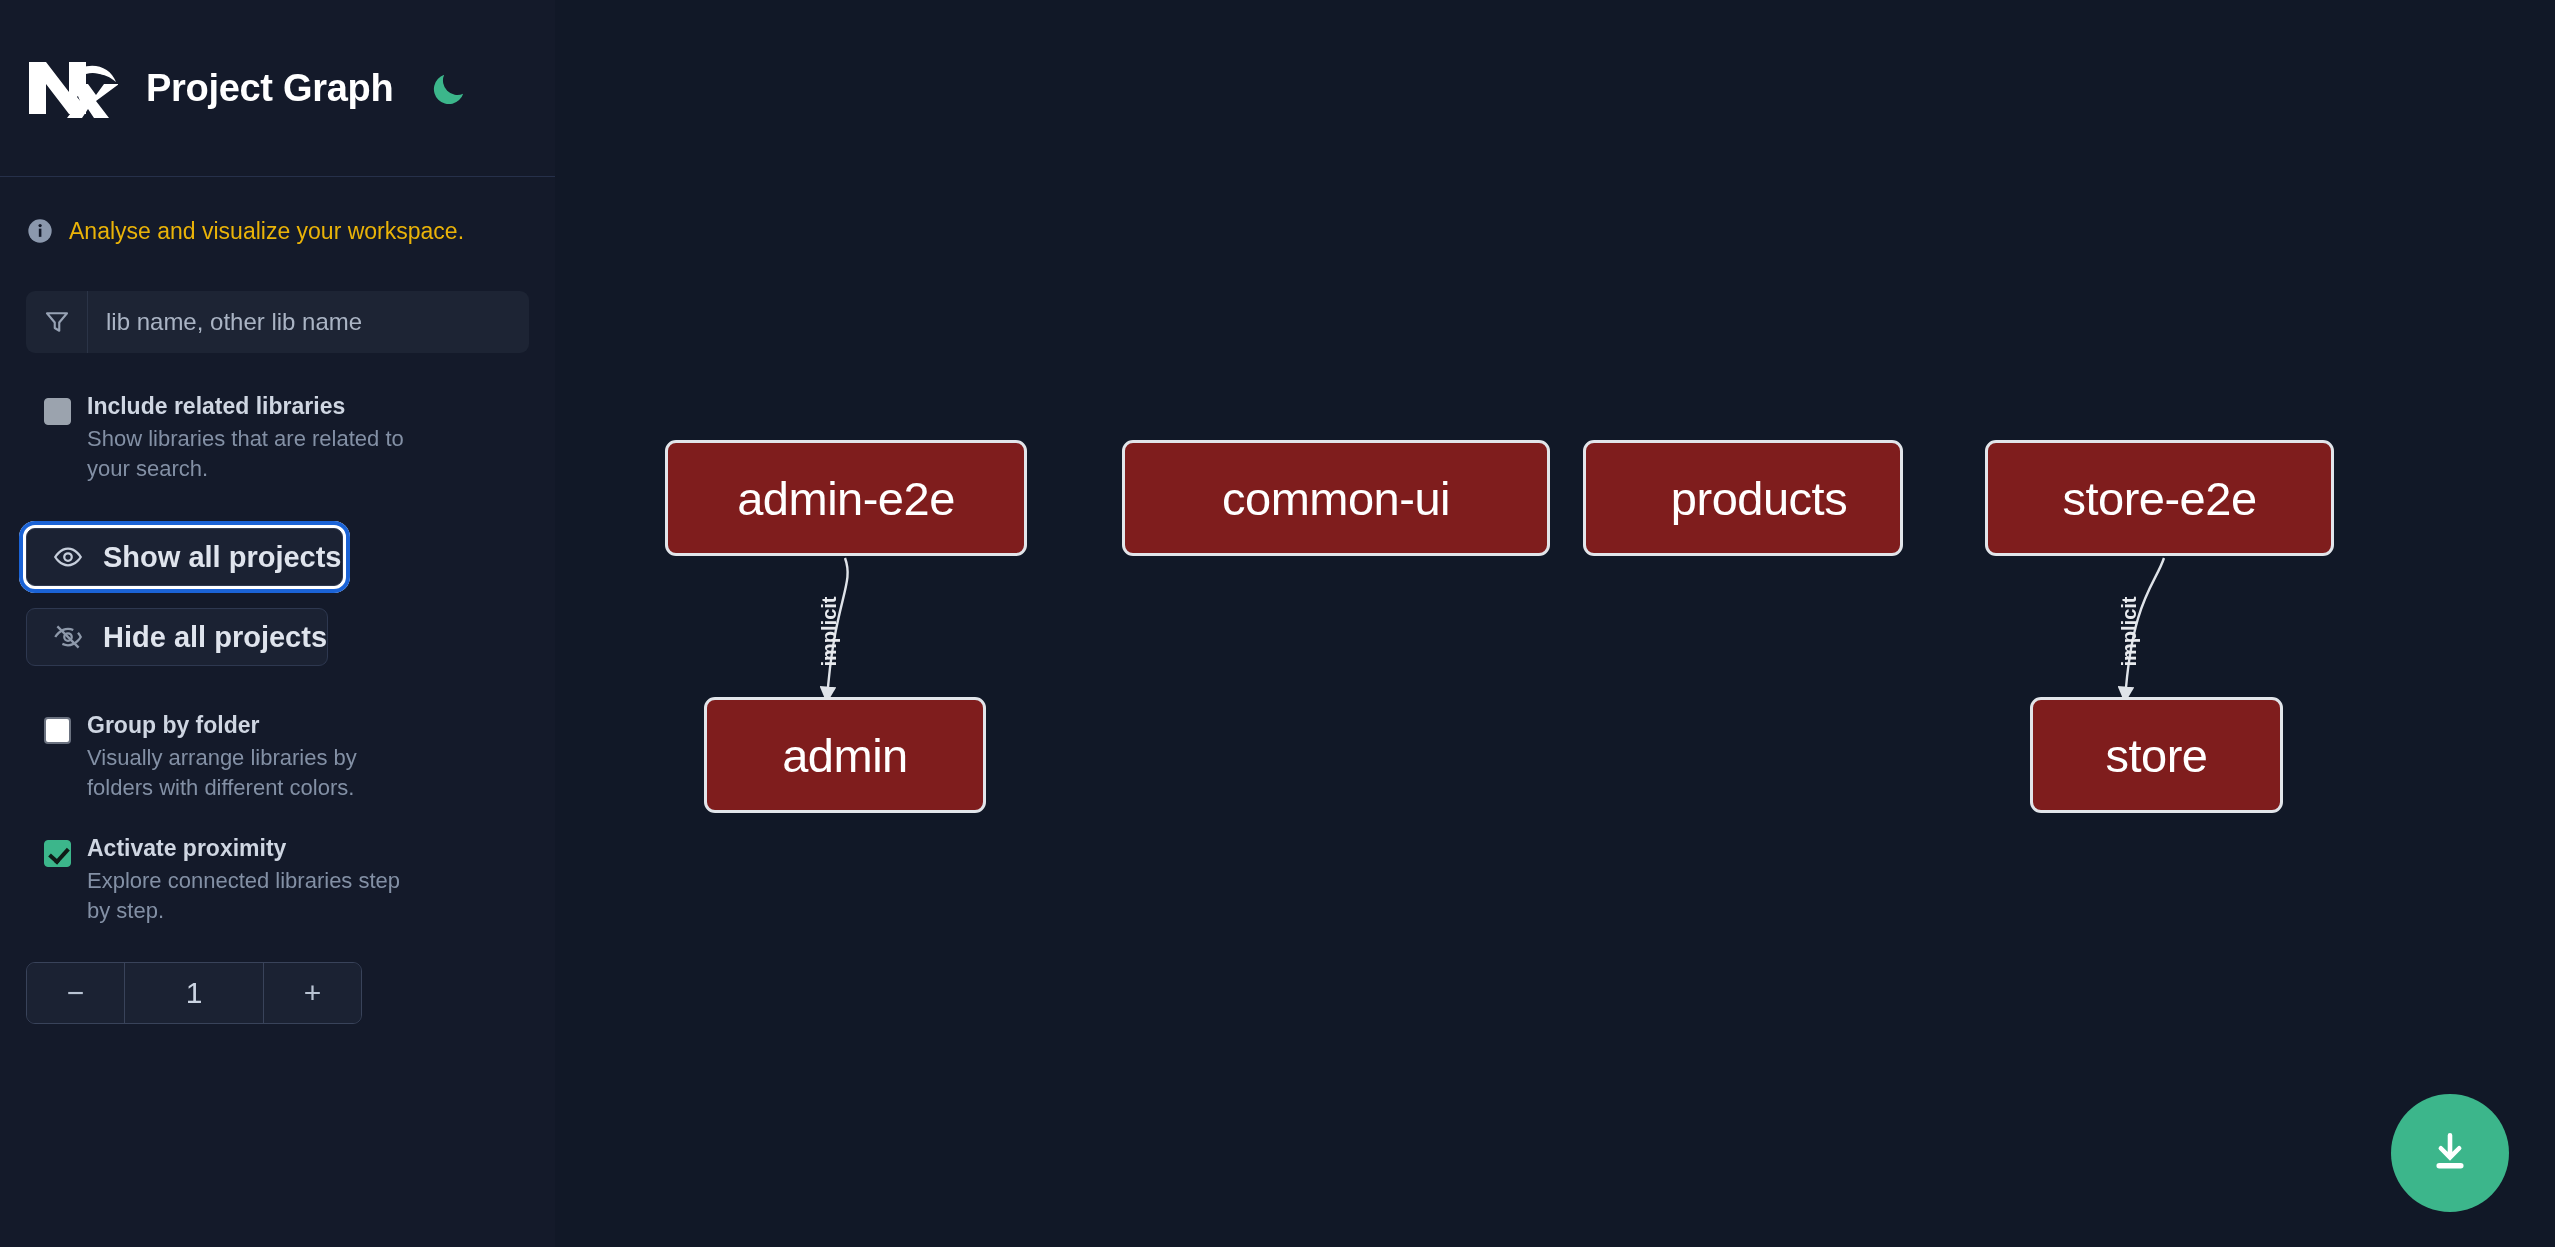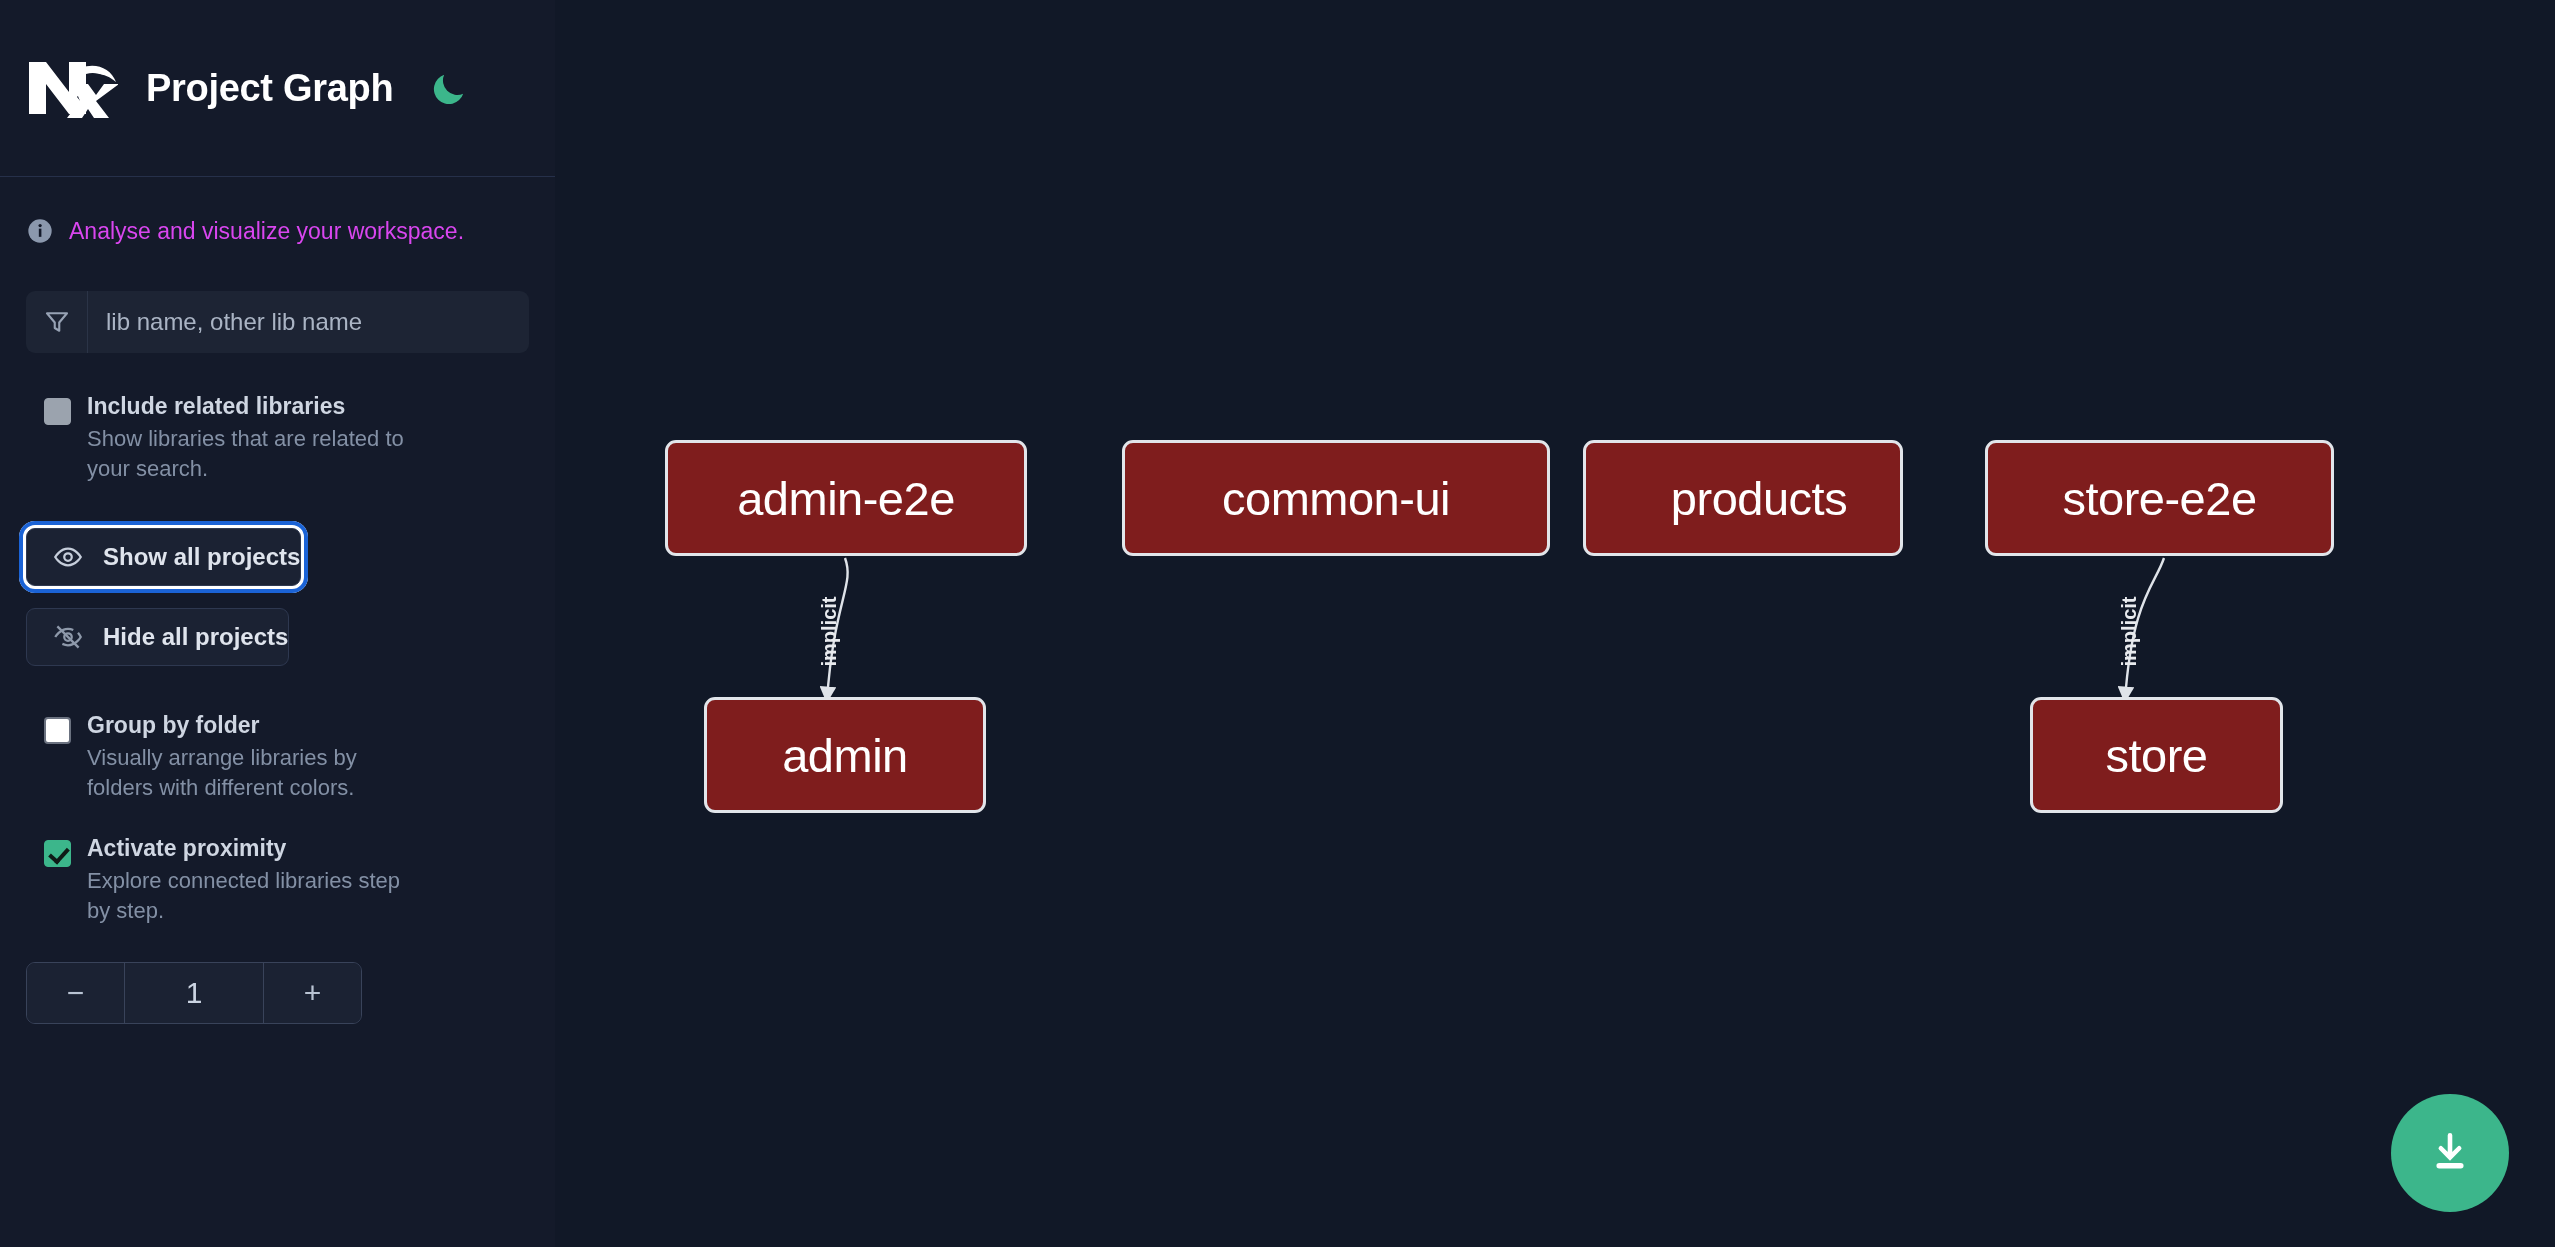--- a/index.html
+++ b/index.html
@@ -44,21 +44,21 @@
     cursor:pointer;
   }
 
   #sb-desc {
     display:flex; align-items:center;
     padding:40px 26px 0 26px;
     gap:15px;
   }
   #sb-desc .info-icon { flex:0 0 28px; width:28px; height:28px; }
   #sb-desc .desc-text {
-    color:#d946ef; font-size:23px; white-space:nowrap;
+    color:#eab308; font-size:23px; white-space:nowrap;
   }
 
   
   #filter-row { padding:46px 26px 0 26px; }
   #filter-box {
     display:flex; align-items:stretch;
     height:62px;
     background:#1d2434;
     border-radius:9px;
     overflow:hidden;
@@ -115,21 +115,21 @@
   #btns { padding:0 26px; margin-top:44px; }
   .sb-btn {
     display:flex; align-items:center;
     gap:20px;
     height:58px;
     padding-left:26px;
     border-radius:9px;
     background:#1b2233;
     border:1px solid #2e3850;
     color:#dfe4ed;
-    font-size:24px; font-weight:700;
+    font-size:29px; font-weight:700;
     cursor:pointer;
     font-family:"Liberation Sans", sans-serif;
   }
   .sb-btn.focused {
     outline:4px solid #1b63d6;
     outline-offset:3px;
     box-shadow:0 0 0 7px #ffffff;
   }
   .sb-btn + .sb-btn { margin-top:22px; }
   .sb-btn .btn-icon { flex:0 0 30px; width:30px; height:30px; display:block; }

